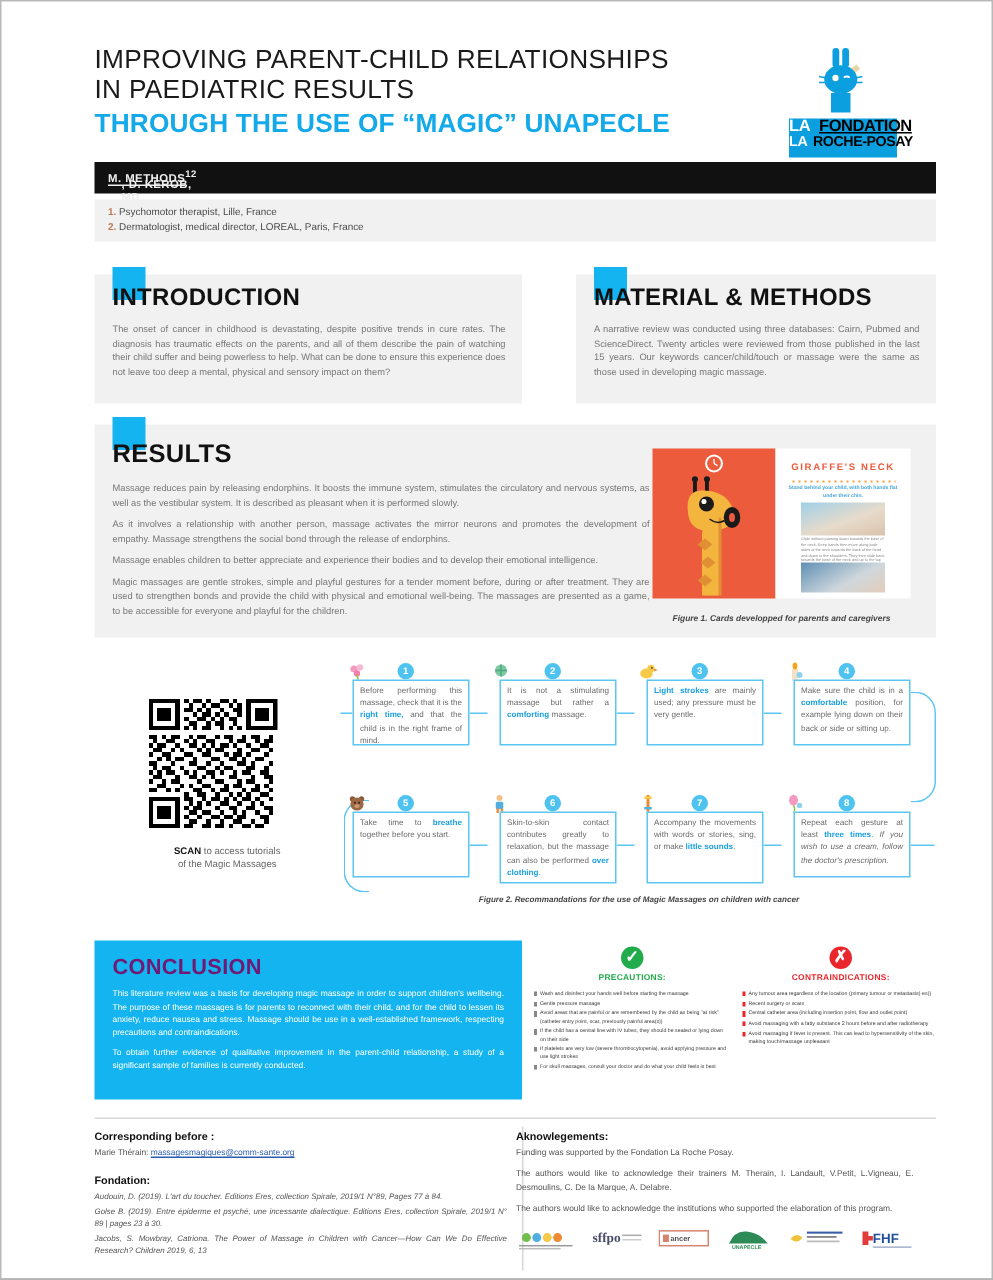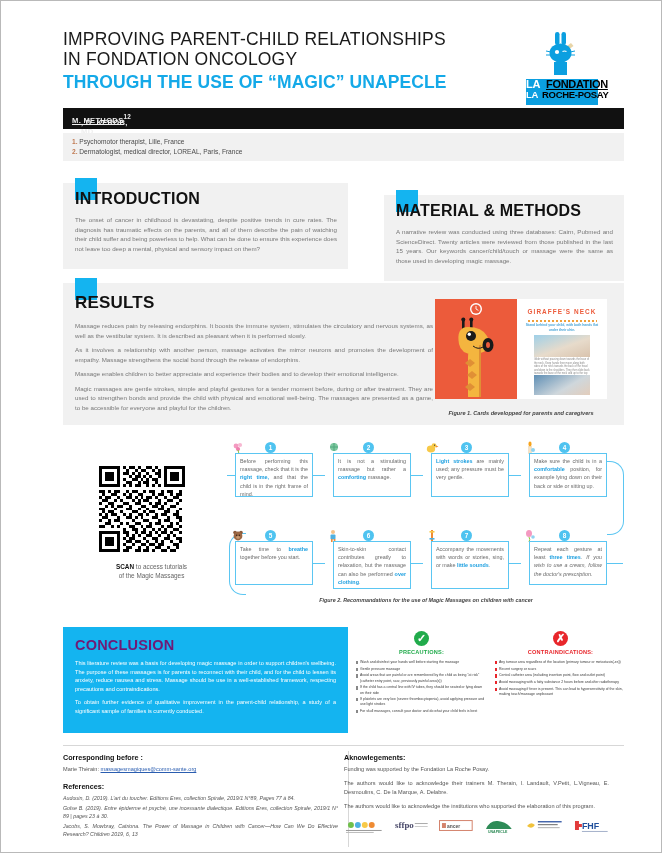--- a/index.html
+++ b/index.html
@@ -41,21 +41,21 @@
   .affil b{color:#c07a52;font-weight:bold;}
 
   
   .sec{position:absolute;background:#f1f1f1;box-sizing:border-box;}
   .sqr{position:absolute;width:22px;height:22px;background:#14b4f0;}
   .sec-h{position:absolute;font-size:16px;font-weight:bold;color:#111;letter-spacing:.2px;}
   .body-txt{font-size:6.2px;line-height:9.5px;color:#777;text-align:justify;}
   .body-txt p{margin:0 0 5px 0;}
 
   #intro{left:52px;top:172px;width:285px;height:86px;}
-  #matmet{left:373px;top:172px;width:240px;height:86px;margin-top:12px;}
+  #matmet{left:373px;top:172px;width:240px;height:86px;}
   #results{left:52px;top:272px;width:561px;height:142px;}
 
   
   .fig1{position:absolute;left:424px;top:288px;width:172px;height:100px;}
   .card-left{position:absolute;left:0;top:0;width:82px;height:100px;background:#ec5b3b;overflow:hidden;}
   .card-right{position:absolute;left:82px;top:0;width:90px;height:100px;background:#fff;}
   .g-title{position:absolute;left:0;top:9px;width:90px;text-align:center;font-size:6.4px;font-weight:bold;color:#ec5b3b;letter-spacing:1.1px;}
   .g-dots{position:absolute;left:10px;top:20px;width:70px;height:3px;
      background-image:radial-gradient(circle,#f0a03c 0.9px,transparent 1px);background-size:4px 4px;}
   .g-sub{position:absolute;left:8px;top:24px;width:74px;text-align:center;font-size:3.4px;color:#49a5d8;line-height:5px;font-weight:bold;}
@@ -118,21 +118,21 @@
 </style>
 </head>
 <body>
 
 <div class="page">
  <div class="inner">
 
   <div class="header">
     <div class="title-wrap">
       <div class="title-l1">IMPROVING PARENT-CHILD RELATIONSHIPS</div>
-      <div class="title-l2">IN FONDATION ONCOLOGY</div>
+      <div class="title-l2">IN PAEDIATRIC RESULTS</div>
       <div class="title-l3">THROUGH THE USE OF “MAGIC” UNAPECLE</div>
     </div>
 
     <div class="logo">
       <svg class="bunny" viewBox="0 0 34 48">
         <rect x="11" y="1" width="4.5" height="13" rx="2.2" fill="#0b9fe0"></rect>
         <rect x="17.5" y="1" width="4.5" height="13" rx="2.2" fill="#0b9fe0"></rect>
         <path d="M9 25 l18 -13 l2.5 3 l-18 13 z" fill="#e8d5a8"></path>
         <ellipse cx="16.5" cy="22" rx="11" ry="9.5" fill="#0b9fe0"></ellipse>
         <circle cx="13" cy="21" r="2.1" fill="#ffffff"></circle>
@@ -575,21 +575,21 @@
   </div>
 
   <div class="divider"></div>
   <div class="vdiv"></div>
 
   <div class="foot-l">
     <div class="fh">Corresponding before :</div>
     <div class="ft">
       <span>Marie Thérain: </span><a class="mail" href="#">massagesmagiques@comm-sante.org</a>
     </div>
-    <div class="fh" style="margin-top:9px;">References:</div>
+    <div class="fh" style="margin-top:9px;">Fondation:</div>
     <div class="refs">
       <p>Audouin, D. (2019). L'art du toucher. Editions Eres, collection Spirale, 2019/1 N°89, Pages 77 à 84.</p>
       <p>Golse B. (2019). Entre épiderme et psyché, une incessante dialectique. Editions Eres, collection Spirale, 2019/1 N° 89 | pages 23 à 30.</p>
       <p>Jacobs, S. Mowbray, Catriona. The Power of Massage in Children with Cancer—How Can We Do Effective Research? Children 2019, 6, 13</p>
     </div>
   </div>
 
   <div class="foot-r">
     <div class="fh">Aknowlegements:</div>
     <div class="ft just" style="margin-bottom:6px;">Funding was supported by the Fondation La Roche Posay.</div>

